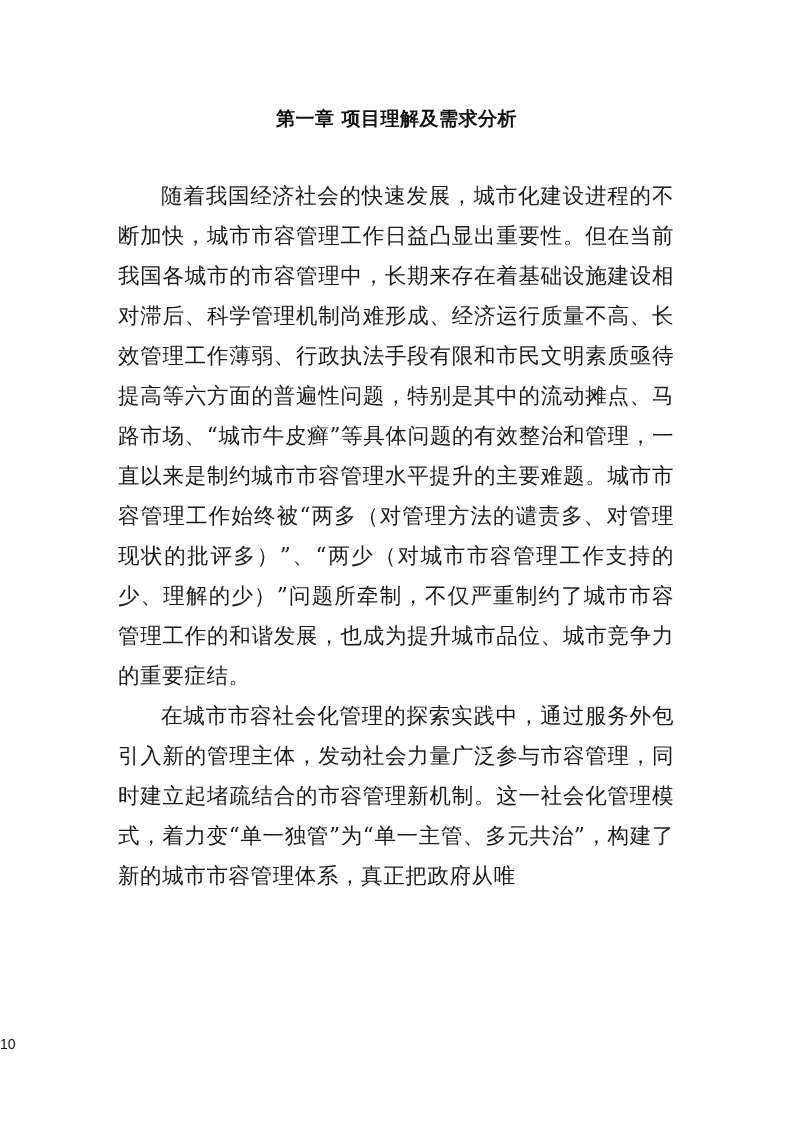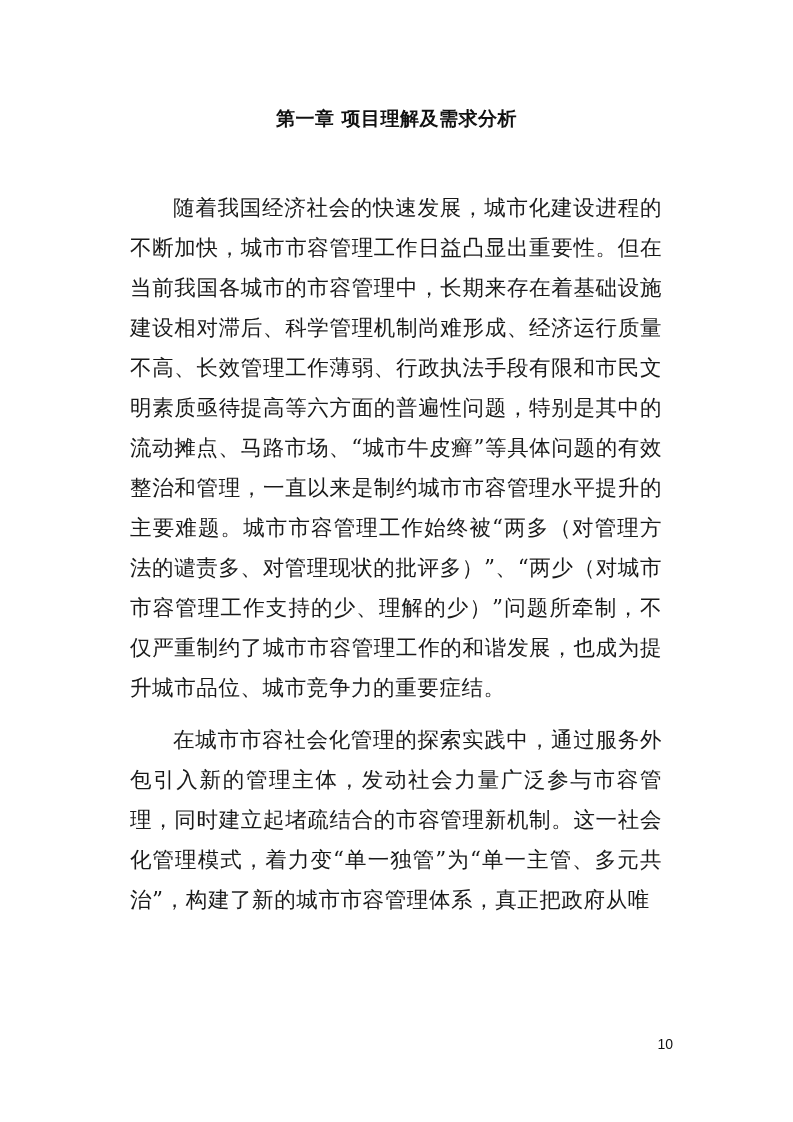--- a/index.html
+++ b/index.html
@@ -3,23 +3,23 @@
 <meta charset="utf-8">
 <style>
   html, body { margin: 0; padding: 0; background: #ffffff; }
   body { width: 793px; height: 1122px; position: relative; overflow: hidden;
          font-family: "DejaVu Serif", "Liberation Serif", serif; color: #111; }
   .page { position: absolute; left: 0; top: 0; width: 793px; height: 1122px; background: #fff; }
   .title { position: absolute; top: 106px; left: 0; width: 793px; text-align: center;
            font-family: "DejaVu Sans", "Liberation Sans", sans-serif; font-weight: bold;
            font-size: 19px; letter-spacing: 0.5px; color: #111; }
   .body { position: absolute; top: 176px; left: 118px; width: 556px; }
-  .para { margin: 12px; font-size: 21.5px; line-height: 40px; text-indent: 2em;
+  .para { margin: 0; font-size: 21.5px; line-height: 40px; text-indent: 2em;
           text-align: justify; text-justify: inter-character; letter-spacing: 0.6px; color: #1a1a1a; }
-  .pagenum { position: absolute; top: 1036px; left: 0; width: 673px; text-align: right;
+  .pagenum { position: absolute; top: 1036px; left: 0; width: 673px; text-align: left;
              font-family: "Liberation Sans", "DejaVu Sans", sans-serif; font-size: 14px; color: #111; }
 </style>
 </head>
 <body>
 
 <div class="page">
   <div class="title">第一章  项目理解及需求分析</div>
   <div class="body">
     <p class="para">随着我国经济社会的快速发展，城市化建设进程的不断加快，城市市容管理工作日益凸显出重要性。但在当前我国各城市的市容管理中，长期来存在着基础设施建设相对滞后、科学管理机制尚难形成、经济运行质量不高、长效管理工作薄弱、行政执法手段有限和市民文明素质亟待提高等六方面的普遍性问题，特别是其中的流动摊点、马路市场、“城市牛皮癣”等具体问题的有效整治和管理，一直以来是制约城市市容管理水平提升的主要难题。城市市容管理工作始终被“两多（对管理方法的谴责多、对管理现状的批评多）”、“两少（对城市市容管理工作支持的少、理解的少）”问题所牵制，不仅严重制约了城市市容管理工作的和谐发展，也成为提升城市品位、城市竞争力的重要症结。</p>
     <p class="para">在城市市容社会化管理的探索实践中，通过服务外包引入新的管理主体，发动社会力量广泛参与市容管理，同时建立起堵疏结合的市容管理新机制。这一社会化管理模式，着力变“单一独管”为“单一主管、多元共治”，构建了新的城市市容管理体系，真正把政府从唯</p>

